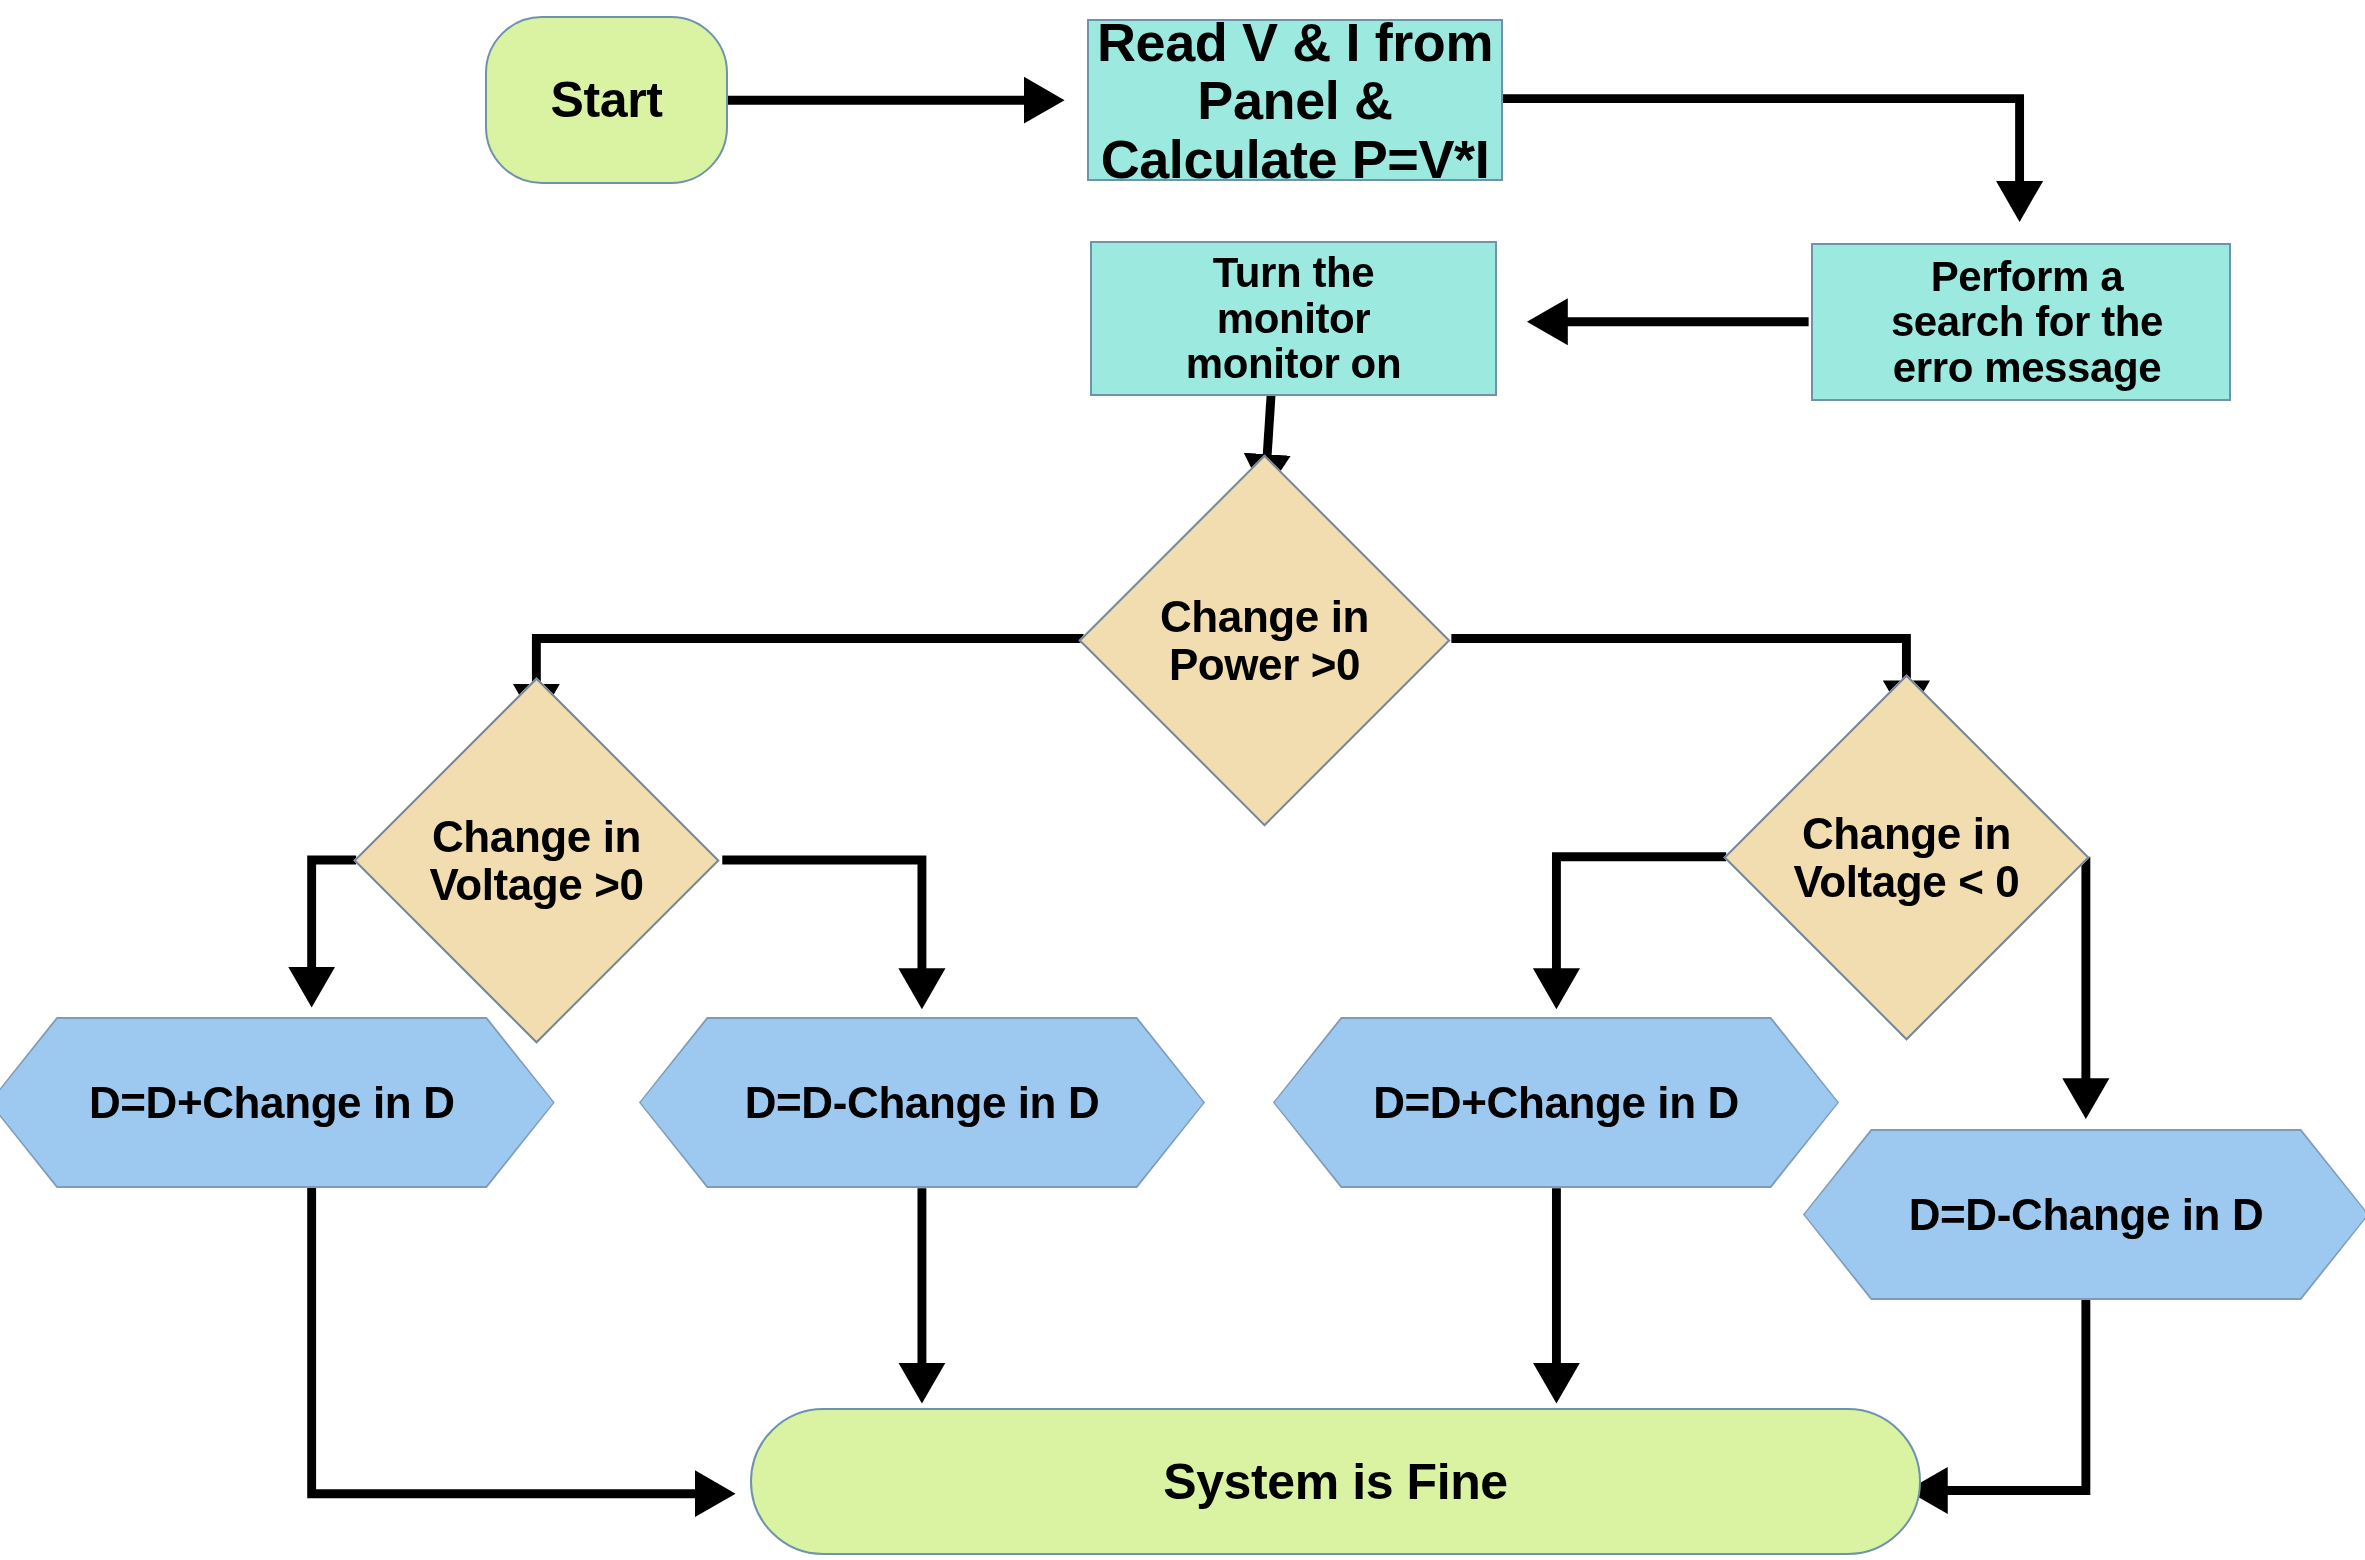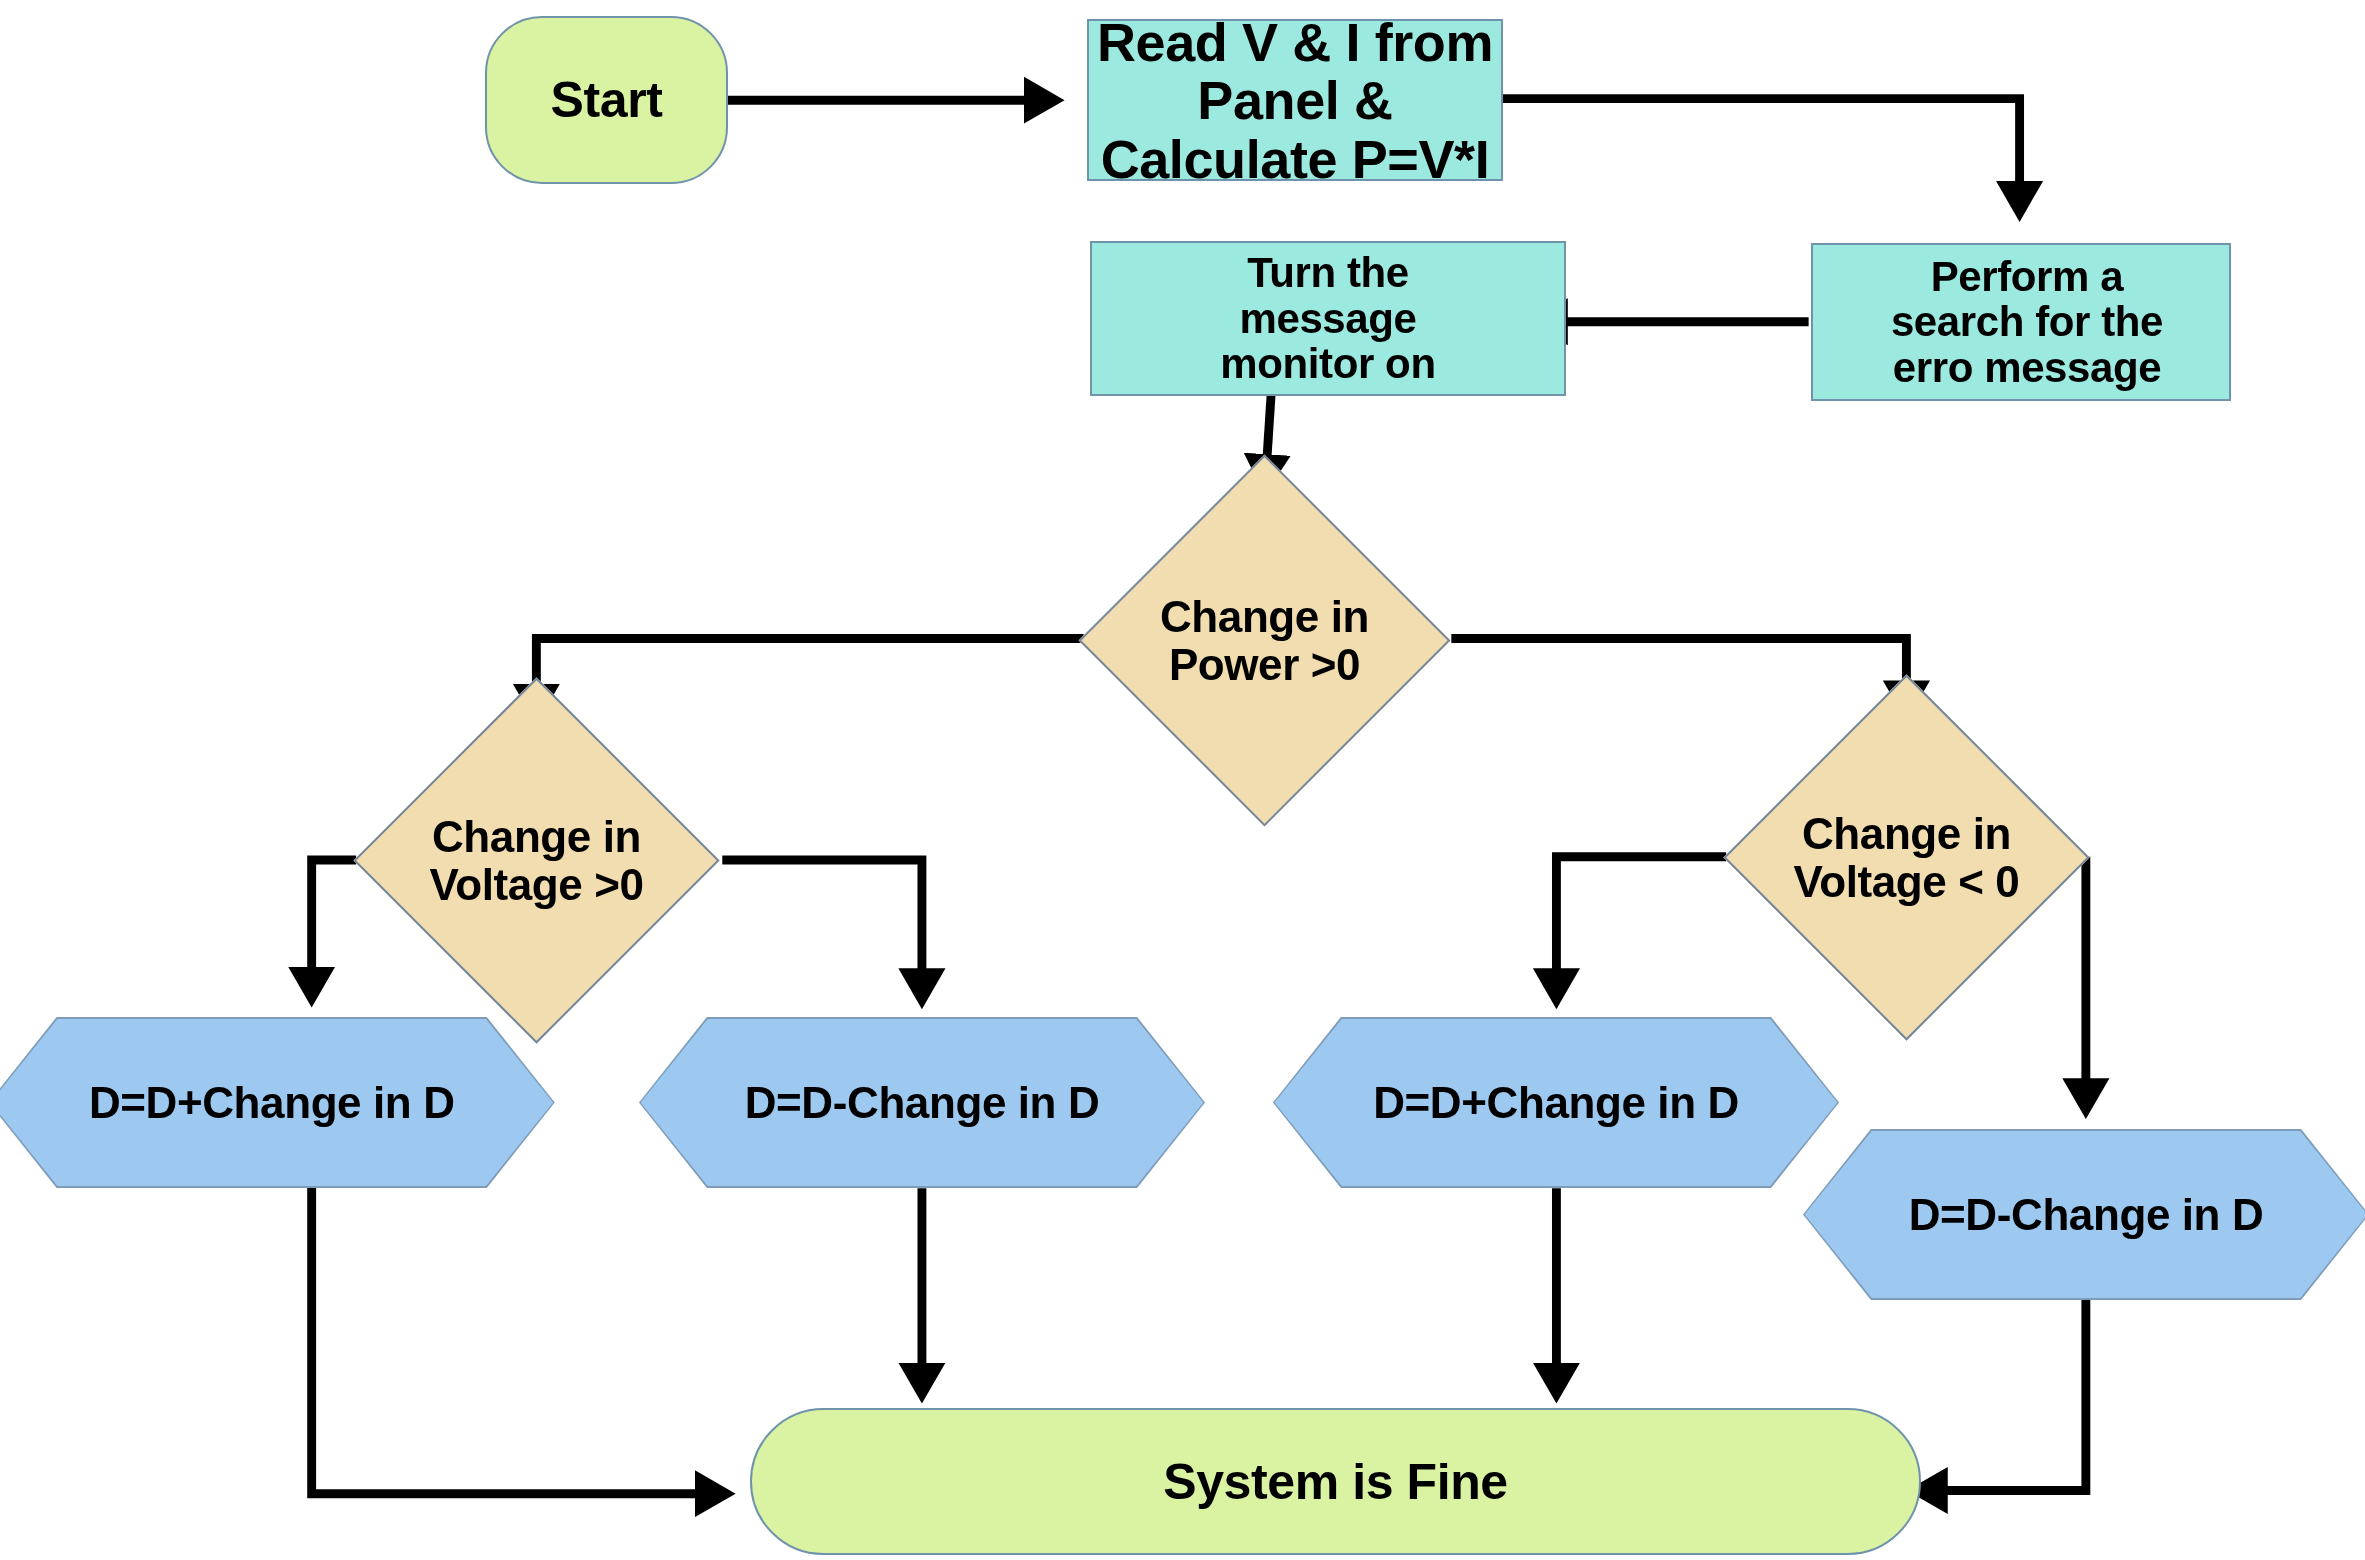--- a/index.html
+++ b/index.html
@@ -136,24 +136,24 @@
   </div>
 
   <div class="node proc" style="left:1811px; top:243px; width:420px; height:158px; font-size:42px;padding-left:12px;">
     <span class="lbl">
       <span>Perform a</span><br>
       <span>search for the</span><br>
       <span>erro message</span>
     </span>
   </div>
 
-  <div class="node proc" style="left:1090px; top:241px; width:476px; height:155px; font-size:42px;">
+  <div class="node proc" style="left:1090px; top:241px; width:407px; height:155px; font-size:42px;">
     <span class="lbl">
       <span>Turn the</span><br>
-      <span>message</span><br>
+      <span>monitor</span><br>
       <span>monitor on</span>
     </span>
   </div>
 
   <div class="node dec" style="left:1133px; top:509px; width:263px; height:263px; font-size:44px;">
     <span class="dia"></span>
     <span class="lbl">
       <span>Change in</span><br>
       <span>Power &gt;0</span>
     </span>

